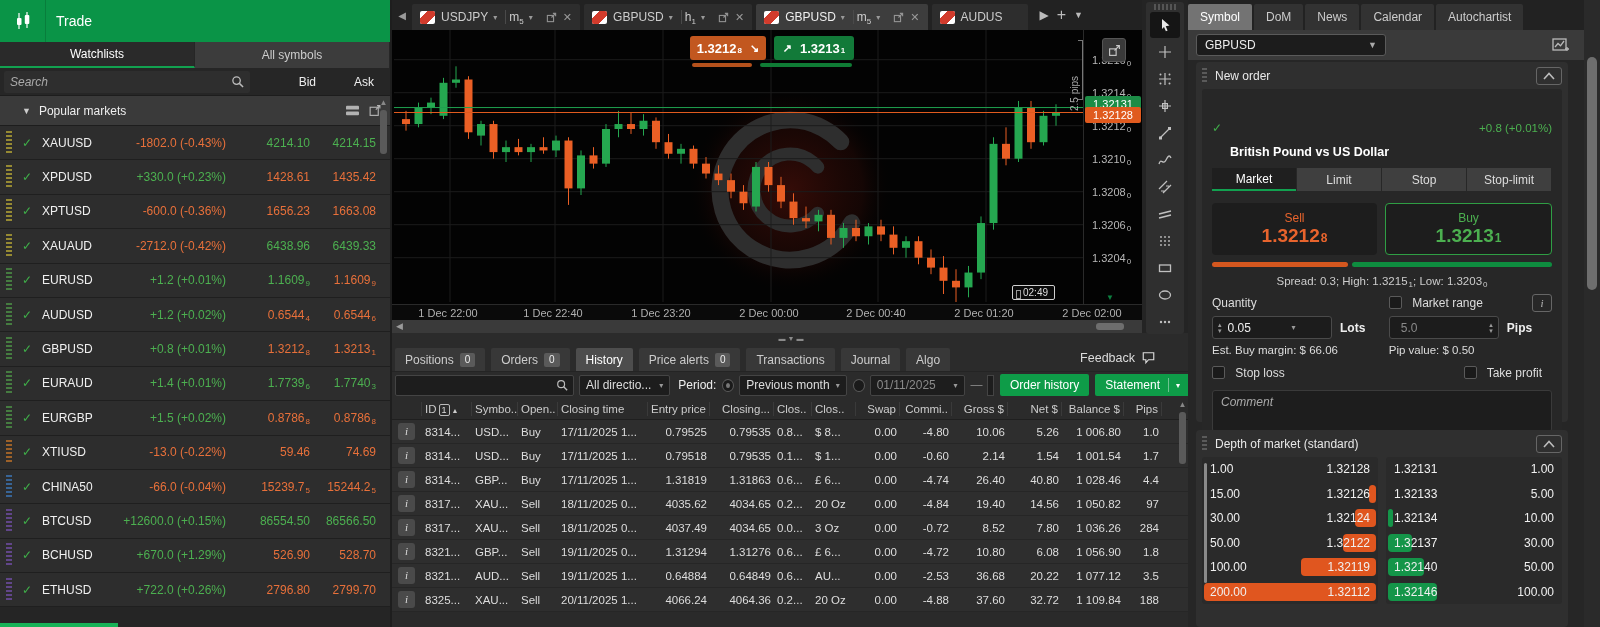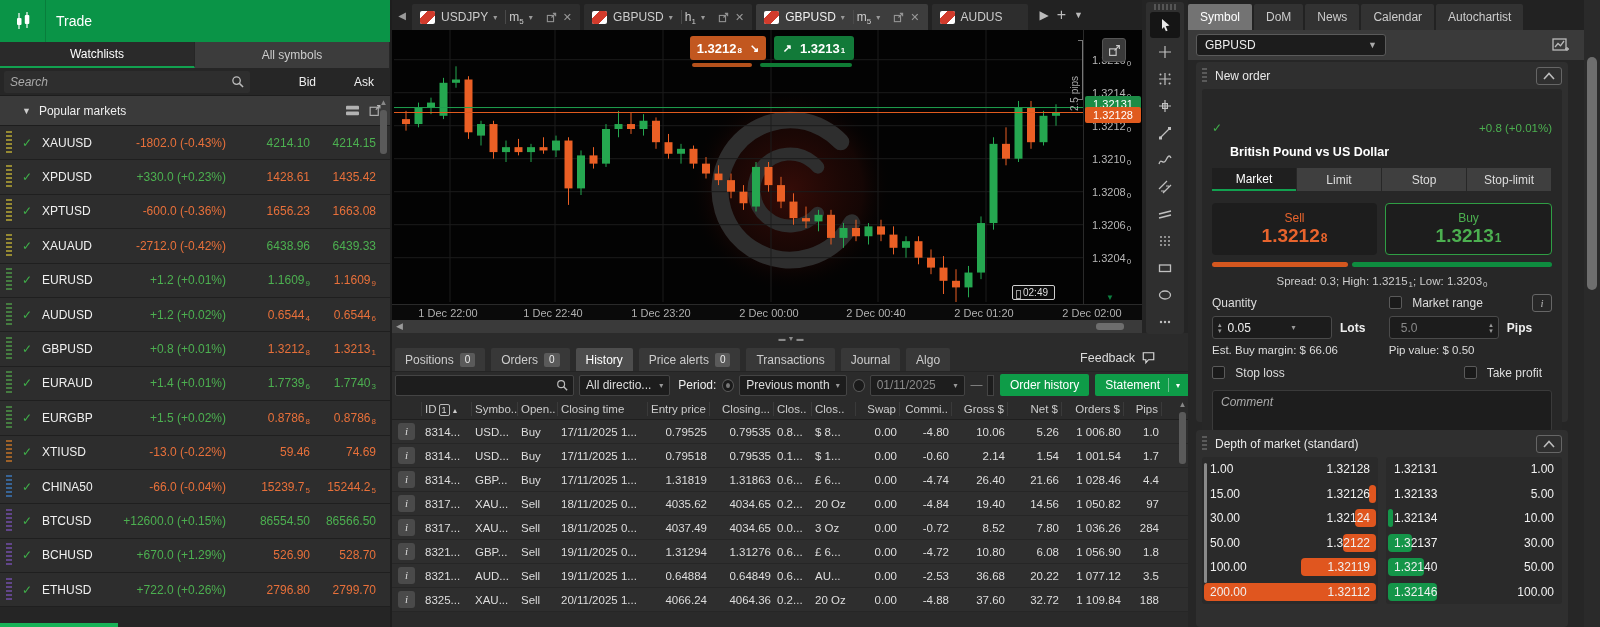--- a/index.html
+++ b/index.html
@@ -666,21 +666,21 @@
         <div class="cell" style="width: 40px;">Open..</div>
         <div class="cell" style="width: 90px;">Closing time</div>
         <div class="cell num" style="width: 62px;">Entry price</div>
         <div class="cell num" style="width: 64px;">Closing...</div>
         <div class="cell" style="width: 38px;">Clos..</div>
         <div class="cell" style="width: 44px;">Clos..</div>
         <div class="cell num" style="width: 44px;">Swap</div>
         <div class="cell num" style="width: 52px;">Commi..</div>
         <div class="cell num" style="width: 56px;">Gross $</div>
         <div class="cell num" style="width: 54px;">Net $</div>
-        <div class="cell num" style="width: 62px;">Orders $</div>
+        <div class="cell num" style="width: 62px;">Balance $</div>
         <div class="cell num" style="width: 38px;">Pips</div>
       </div>
     <div class="tbl-body" id="tbl-body">
         <div class="t-row">
           <div class="cell" style="width: 30px; padding: 0px;">
             <div class="i-btn">i</div>
           </div>
           <div class="cell" style="width: 50px;">8314...</div>
           <div class="cell" style="width: 46px;">USD...</div>
           <div class="cell" style="width: 40px;">Buy</div>
@@ -723,21 +723,21 @@
           <div class="cell" style="width: 46px;">GBP...</div>
           <div class="cell" style="width: 40px;">Buy</div>
           <div class="cell" style="width: 90px;">17/11/2025 1...</div>
           <div class="cell num" style="width: 62px;">1.31819</div>
           <div class="cell num" style="width: 64px;">1.31863</div>
           <div class="cell" style="width: 38px;">0.6...</div>
           <div class="cell" style="width: 44px;">£ 6...</div>
           <div class="cell num" style="width: 44px;">0.00</div>
           <div class="cell num" style="width: 52px;">-4.74</div>
           <div class="cell num grn" style="width: 56px;">26.40</div>
-          <div class="cell num grn" style="width: 54px;">21.66</div>
+          <div class="cell num grn" style="width: 54px;">40.80</div>
           <div class="cell num" style="width: 62px;">1 028.46</div>
           <div class="cell num grn" style="width: 38px;">4.4</div>
         </div>
         <div class="t-row">
           <div class="cell" style="width: 30px; padding: 0px;">
             <div class="i-btn">i</div>
           </div>
           <div class="cell" style="width: 50px;">8317...</div>
           <div class="cell" style="width: 46px;">XAU...</div>
           <div class="cell" style="width: 40px;">Sell</div>

